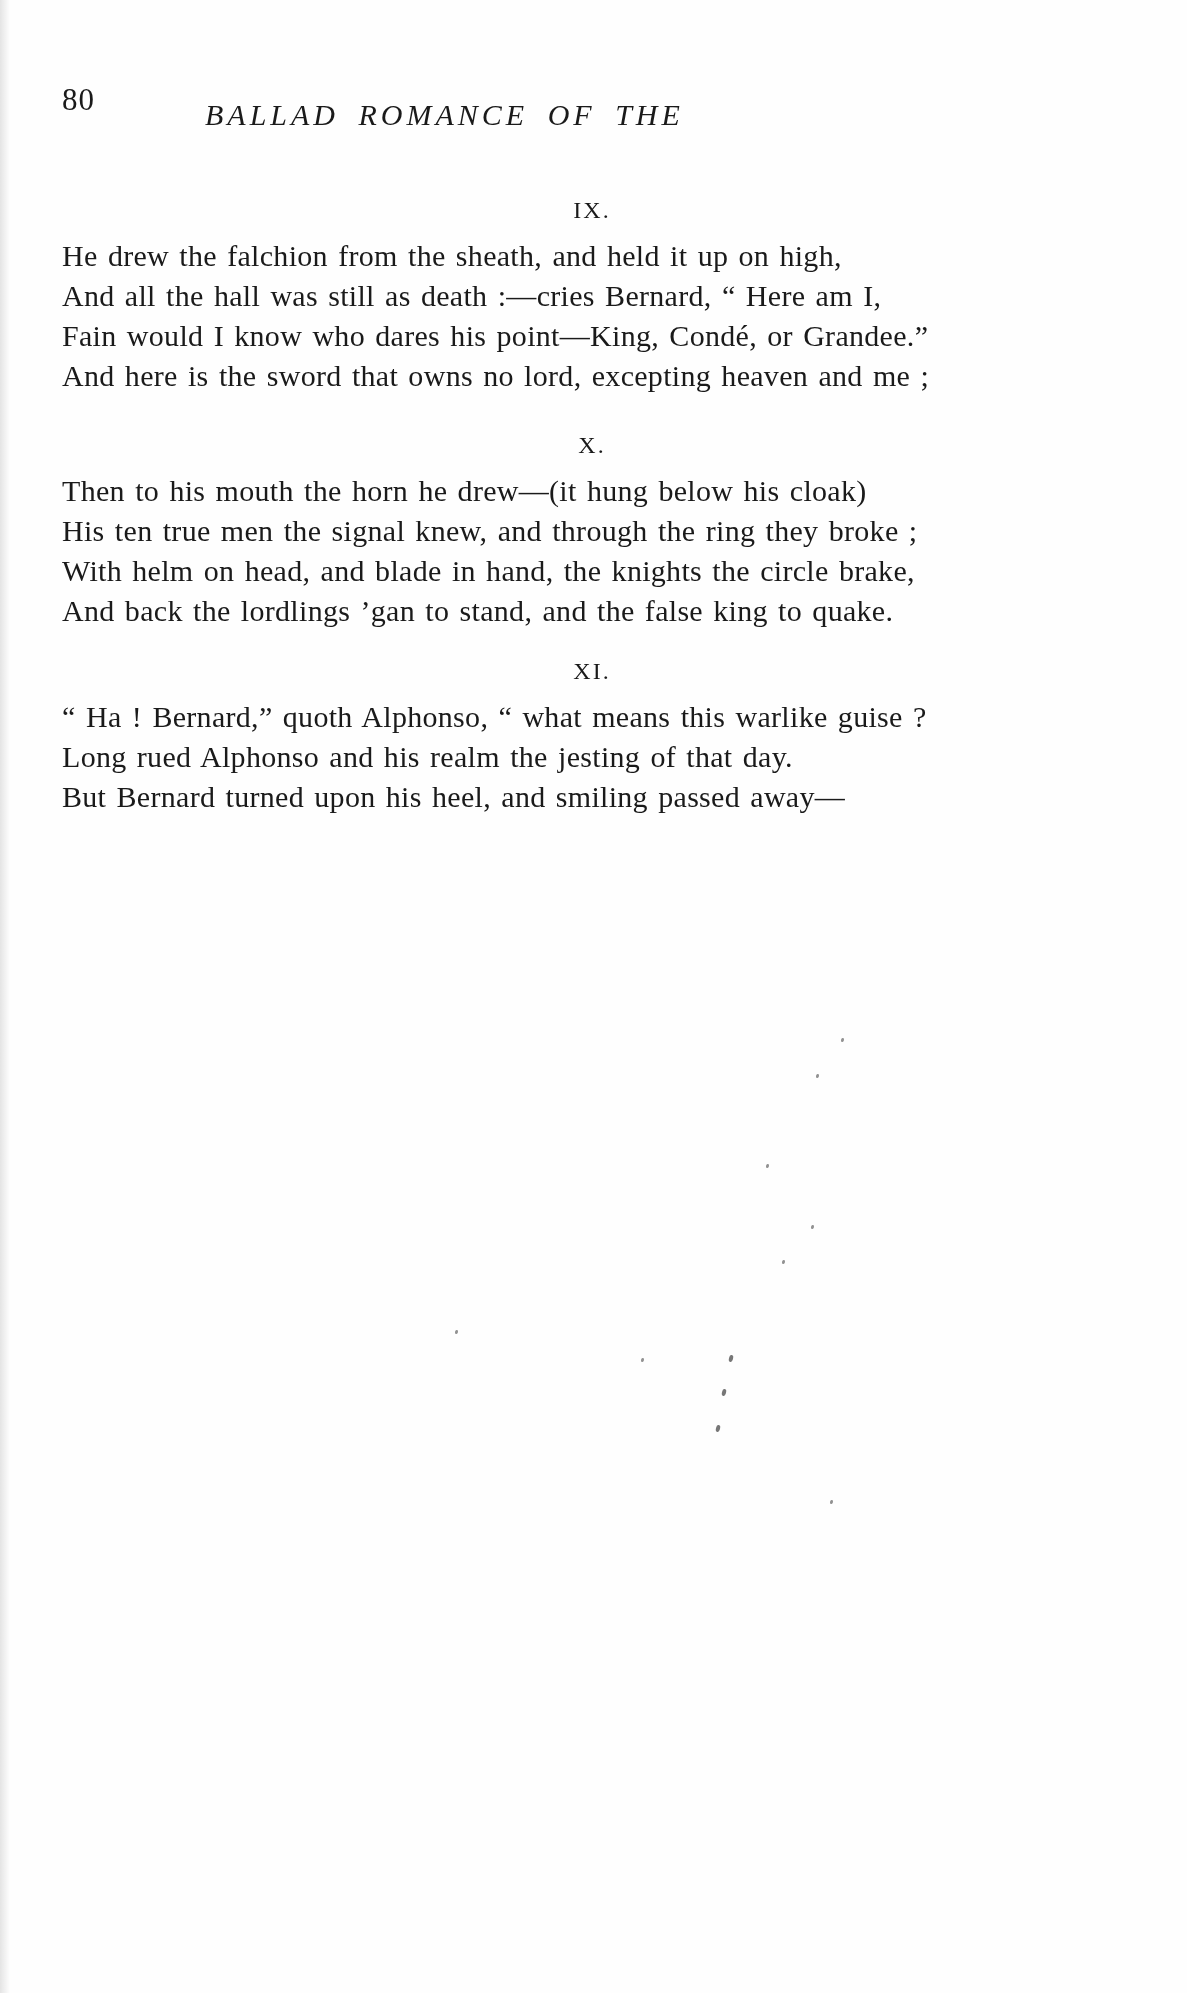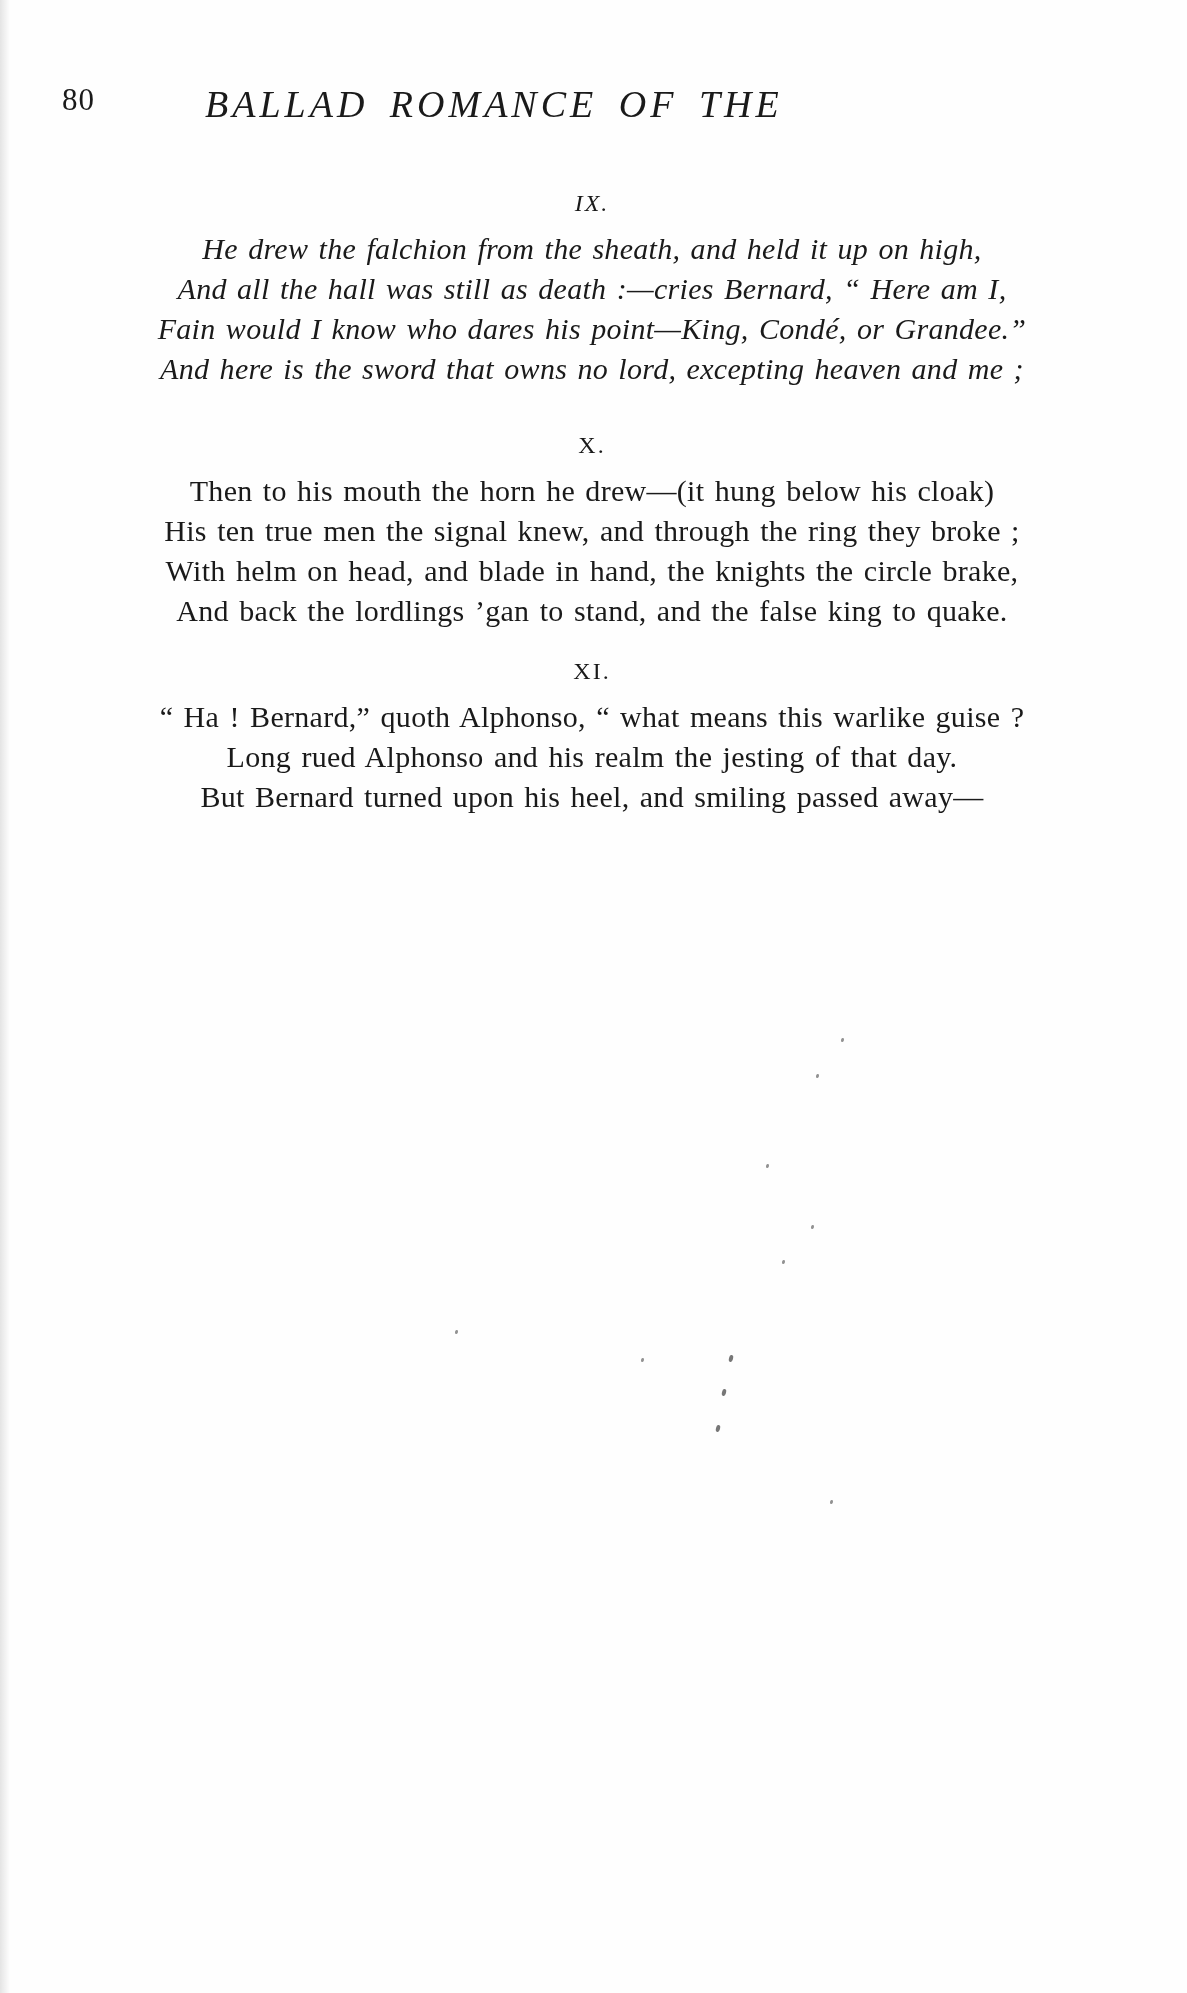--- a/index.html
+++ b/index.html
@@ -28,22 +28,22 @@
   .page-number {
     position: absolute;
     left: 62px;
     top: 82px;
     font-size: 31px;
     letter-spacing: 1px;
   }
   .running-title {
     position: absolute;
     left: 205px;
-    top: 82px;
-    font-size: 38px;
+    top: 98px;
+    font-size: 30px;
     font-style: italic;
     letter-spacing: 4px;
     word-spacing: 8px;
     white-space: nowrap;
   }
   .stanza {
     position: absolute;
     left: 62px;
     width: 1060px;
   }
@@ -55,23 +55,22 @@
   }
   .stanza-lines {
     margin-top: 0;
   }
   .verse-line {
     font-size: 30px;
     line-height: 40px;
     letter-spacing: 0.3px;
     word-spacing: 2.5px;
     white-space: nowrap;
-    text-align: center;
   }
-  #stanza-ix  { top: 190px; font-style: italic; }
+  #stanza-ix  { top: 197px; }
   #stanza-x   { top: 432px; }
   #stanza-xi  { top: 658px; }
   
   .speck {
     position: absolute;
     width: 4px;
     height: 7px;
     background: #4a4a4a;
     border-radius: 2px / 3px;
     opacity: 0.75;

